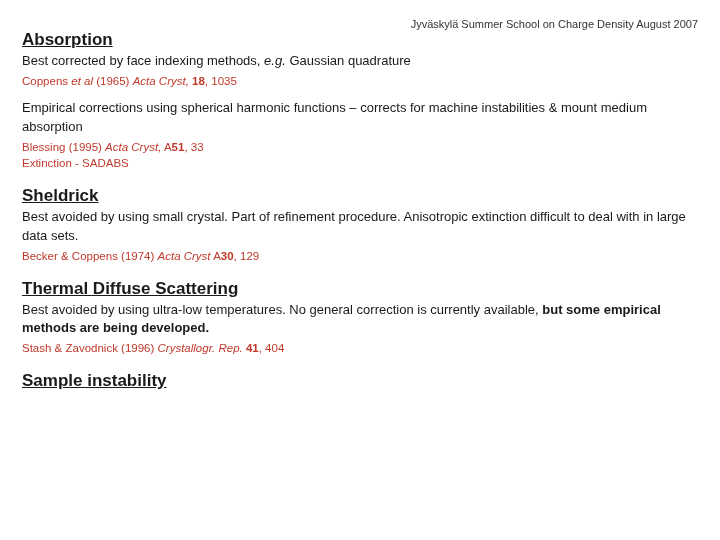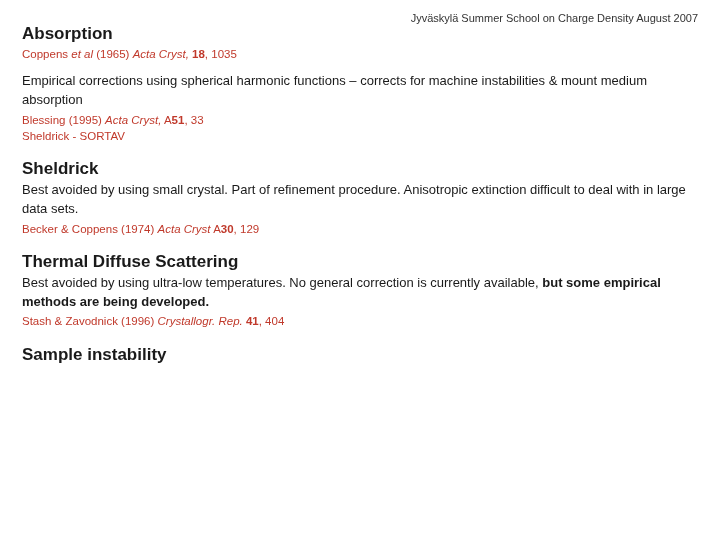--- a/index.html
+++ b/index.html
@@ -8,21 +8,21 @@
       height: 540px;
       background: #ffffff;
       font-family: Arial, sans-serif;
       font-size: 13px;
       color: #1a1a1a;
       overflow: hidden;
     }
     #container {
       width: 720px;
       height: 540px;
-      padding: 8px 22px 10px 22px;
+      padding: 14px 22px 10px 22px;
       position: relative;
     }
     #header-conference {
       text-align: right;
       font-size: 11px;
       color: #333;
       padding-top: 4px;
       padding-bottom: 0px;
     }
     #main-title {
@@ -34,20 +34,21 @@
       letter-spacing: 0.5px;
     }
     .section {
       margin-bottom: 10px;
     }
     .section-title {
       font-size: 17px;
       font-weight: bold;
       color: #1a1a1a;
       margin-bottom: 2px;
+      text-decoration: underline;
     }
     .section-body {
       font-size: 13px;
       color: #1a1a1a;
       line-height: 1.45;
       margin-bottom: 2px;
     }
     .section-body em {
       font-style: italic;
     }
@@ -69,27 +70,28 @@
   </style>
 </head>
 <body>
 
 <div id="container">
   <div id="header-conference">Jyväskylä Summer School  on  Charge Density August 2007</div>
 
 
   <div class="section">
     <div class="section-title">Absorption</div>
+    <div class="section-body">Best corrected by face indexing methods, <em>e.g.</em> Gaussian quadrature</div>
     <div class="citation">Coppens <em>et al</em> (1965) <em>Acta Cryst,</em> <strong>18</strong>,  1035</div>
   </div>
 
   <div class="section">
     <div class="section-body">Empirical corrections using spherical harmonic functions – corrects for machine instabilities &amp; mount medium absorption</div>
     <div class="citation">Blessing (1995) <em>Acta Cryst,</em> A<strong>51</strong>, 33</div>
-    <div class="citation">Sheldrick - SORTAV</div>
+    <div class="citation">Extinction - SADABS</div>
   </div>
 
   <div class="divider"></div>
 
   <div class="section">
     <div class="section-title">Sheldrick</div>
     <div class="section-body">Best avoided by using small crystal. Part of refinement procedure. Anisotropic extinction difficult to deal with in large data sets.</div>
     <div class="citation">Becker &amp; Coppens (1974) <em>Acta Cryst</em> A<strong>30</strong>,   129</div>
   </div>
 

